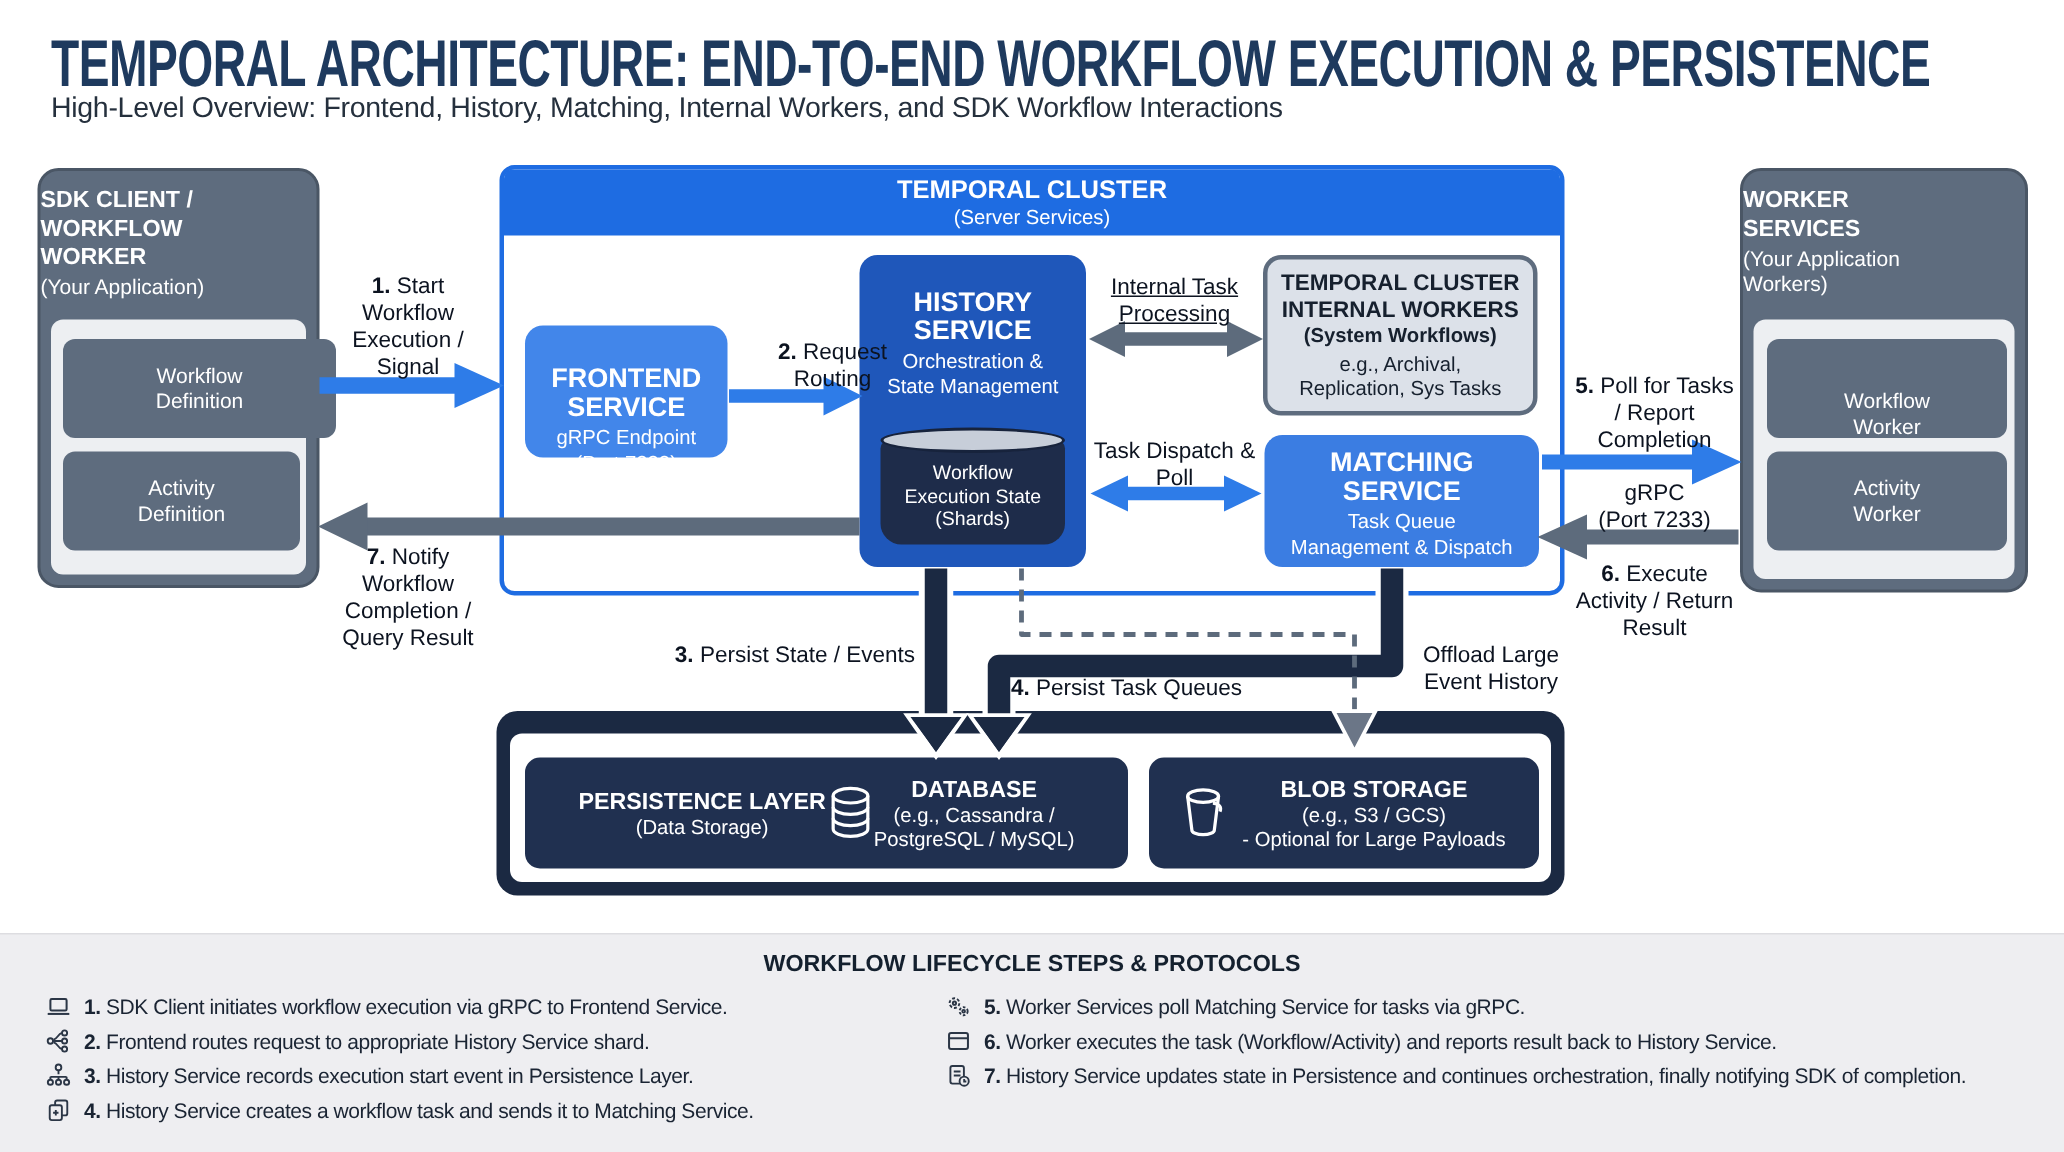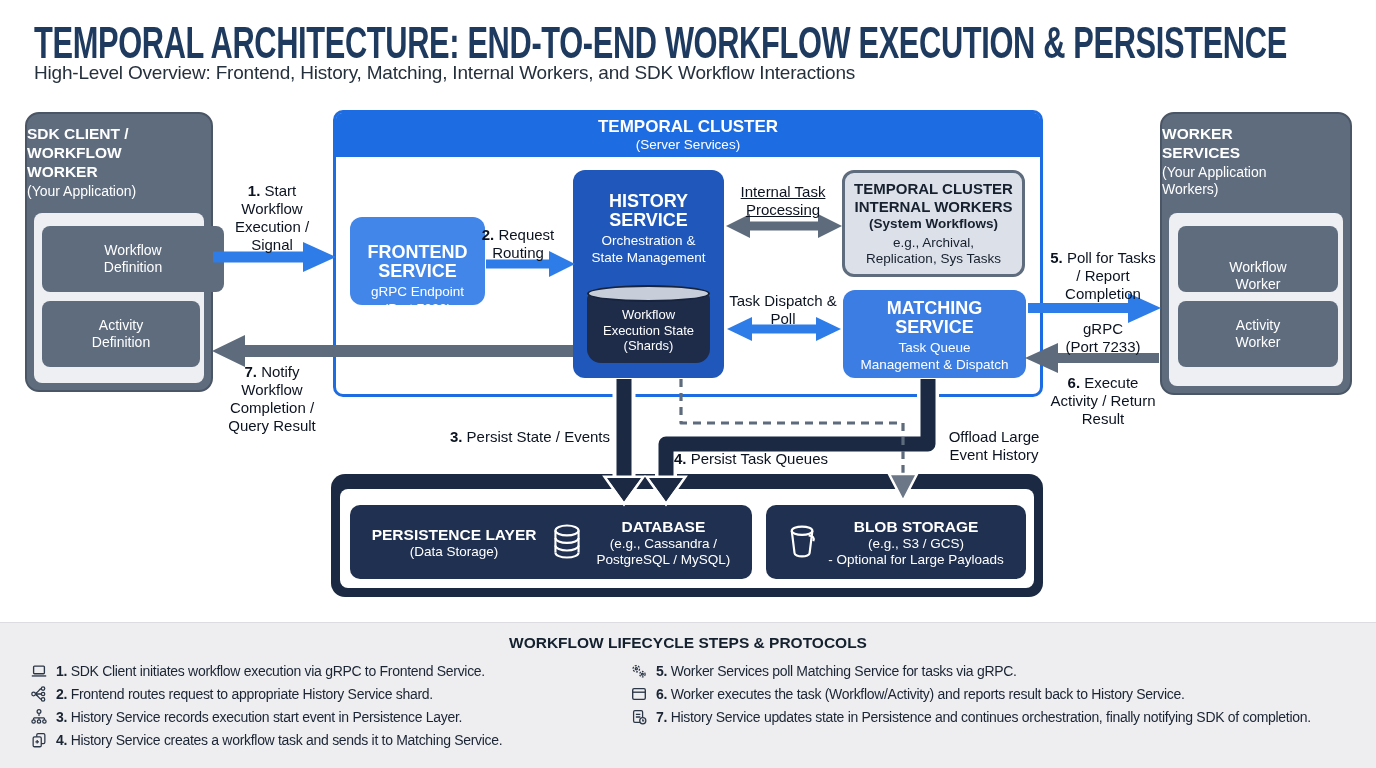--- a/index.html
+++ b/index.html
@@ -48,21 +48,21 @@
   .cyl-body{position:absolute;left:0;right:0;top:8px;bottom:0;background:#1e2c4a;
             border-radius:6px 6px 14px 14px;}
   .cyl-top{position:absolute;left:0;right:0;top:0;height:17px;background:#c7ced9;border:2px solid #17233c;
            border-radius:50%;box-sizing:border-box;}
   .cyl-text{position:absolute;left:0;right:0;top:22px;color:#fff;font-size:13px;line-height:15.5px;text-align:center;}
 
   
   .persist{left:331px;top:474px;width:712px;height:123px;background:#1b2942;border-radius:14px;z-index:2;}
   .persist-inner{position:absolute;left:9px;right:9px;top:15px;bottom:9px;background:#ffffff;border-radius:8px;}
   .pbox{position:absolute;background:#203050;border-radius:10px;color:#fff;display:flex;align-items:center;
-        justify-content:center;gap:14px;text-align:center;}
+        justify-content:center;text-align:center;}
   .pbox .t{font-size:15.5px;font-weight:bold;line-height:19px;}
   .pbox .s{font-size:13.5px;line-height:16px;}
   .pleft{left:19px;top:31px;width:402px;height:74px;}
   .pblob{left:435px;top:31px;width:260px;height:74px;gap:10px;}
 
   
   .alabel{position:absolute;font-size:15px;line-height:18px;color:#0c1320;text-align:center;z-index:6;}
   .alabel .n{font-weight:bold;}
 
   
@@ -254,21 +254,21 @@
 
     <g>
       <path d="M681 379 V423 H903 V474" stroke="#5d6b7c" stroke-width="3.2" fill="none" stroke-dasharray="8 6" stroke-linejoin="round"></path>
       <polygon points="889,474 917,474 903,501" fill="#6b7687" stroke="#ffffff" stroke-width="2.5"></polygon>
     </g>
   </svg>
 
   <div class="alabel" style="left:222px;top:182px;width:100px;">
     <span class="n">1.</span> <span>Start Workflow Execution / Signal</span>
   </div>
-  <div class="alabel" style="left:474px;top:226px;width:88px;">
+  <div class="alabel" style="left:511px;top:226px;width:88px;">
     <span class="n">2.</span> <span>Request Routing</span>
   </div>
   <div class="alabel" style="left:727px;top:183px;width:112px;text-decoration:underline;">Internal Task Processing</div>
   <div class="alabel" style="left:727px;top:292px;width:112px;">Task Dispatch &amp; Poll</div>
   <div class="alabel" style="left:1048px;top:249px;width:110px;">
     <span class="n">5.</span> <span>Poll for Tasks / Report Completion</span>
   </div>
   <div class="alabel ml" style="left:1048px;top:320px;width:110px;">gRPC
 (Port 7233)</div>
   <div class="alabel" style="left:1048px;top:374px;width:110px;">

